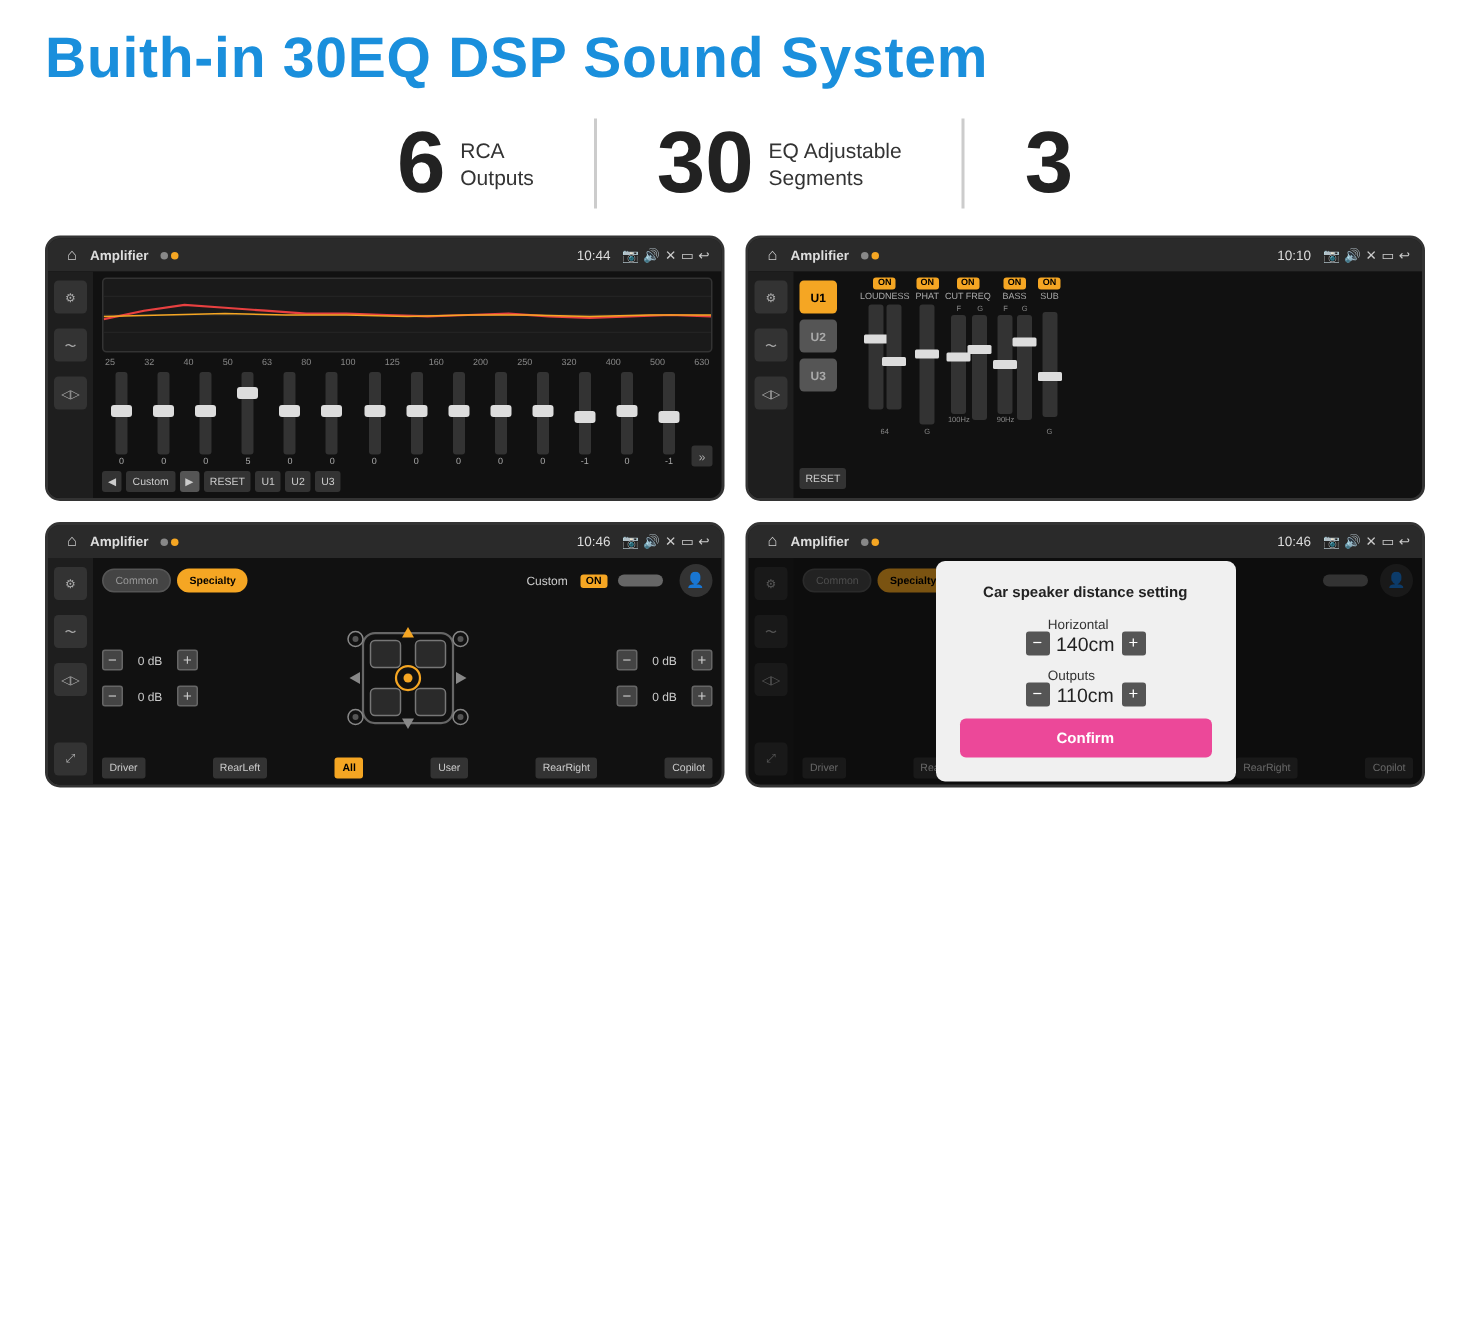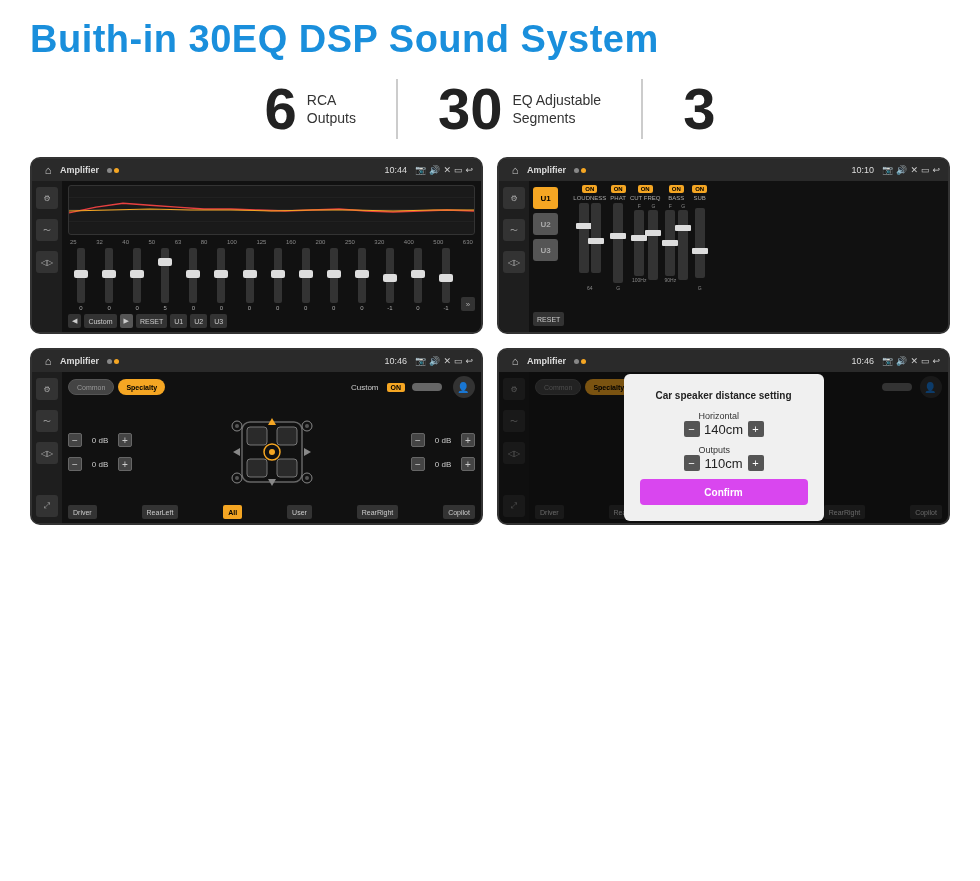--- a/index.html
+++ b/index.html
@@ -494,21 +494,21 @@
     .dialog-value {
       font-size: 13px;
       color: #222;
       width: 40px;
       text-align: center;
     }
 
     .dialog-confirm-btn {
       width: 100%;
       height: 26px;
-      background: #d946ef;
+      background: #ec4899;
       border-radius: 4px;
       display: flex;
       align-items: center;
       justify-content: center;
       font-size: 10px;
       color: #fff;
       font-weight: bold;
       margin-top: 6px;
     }
 

